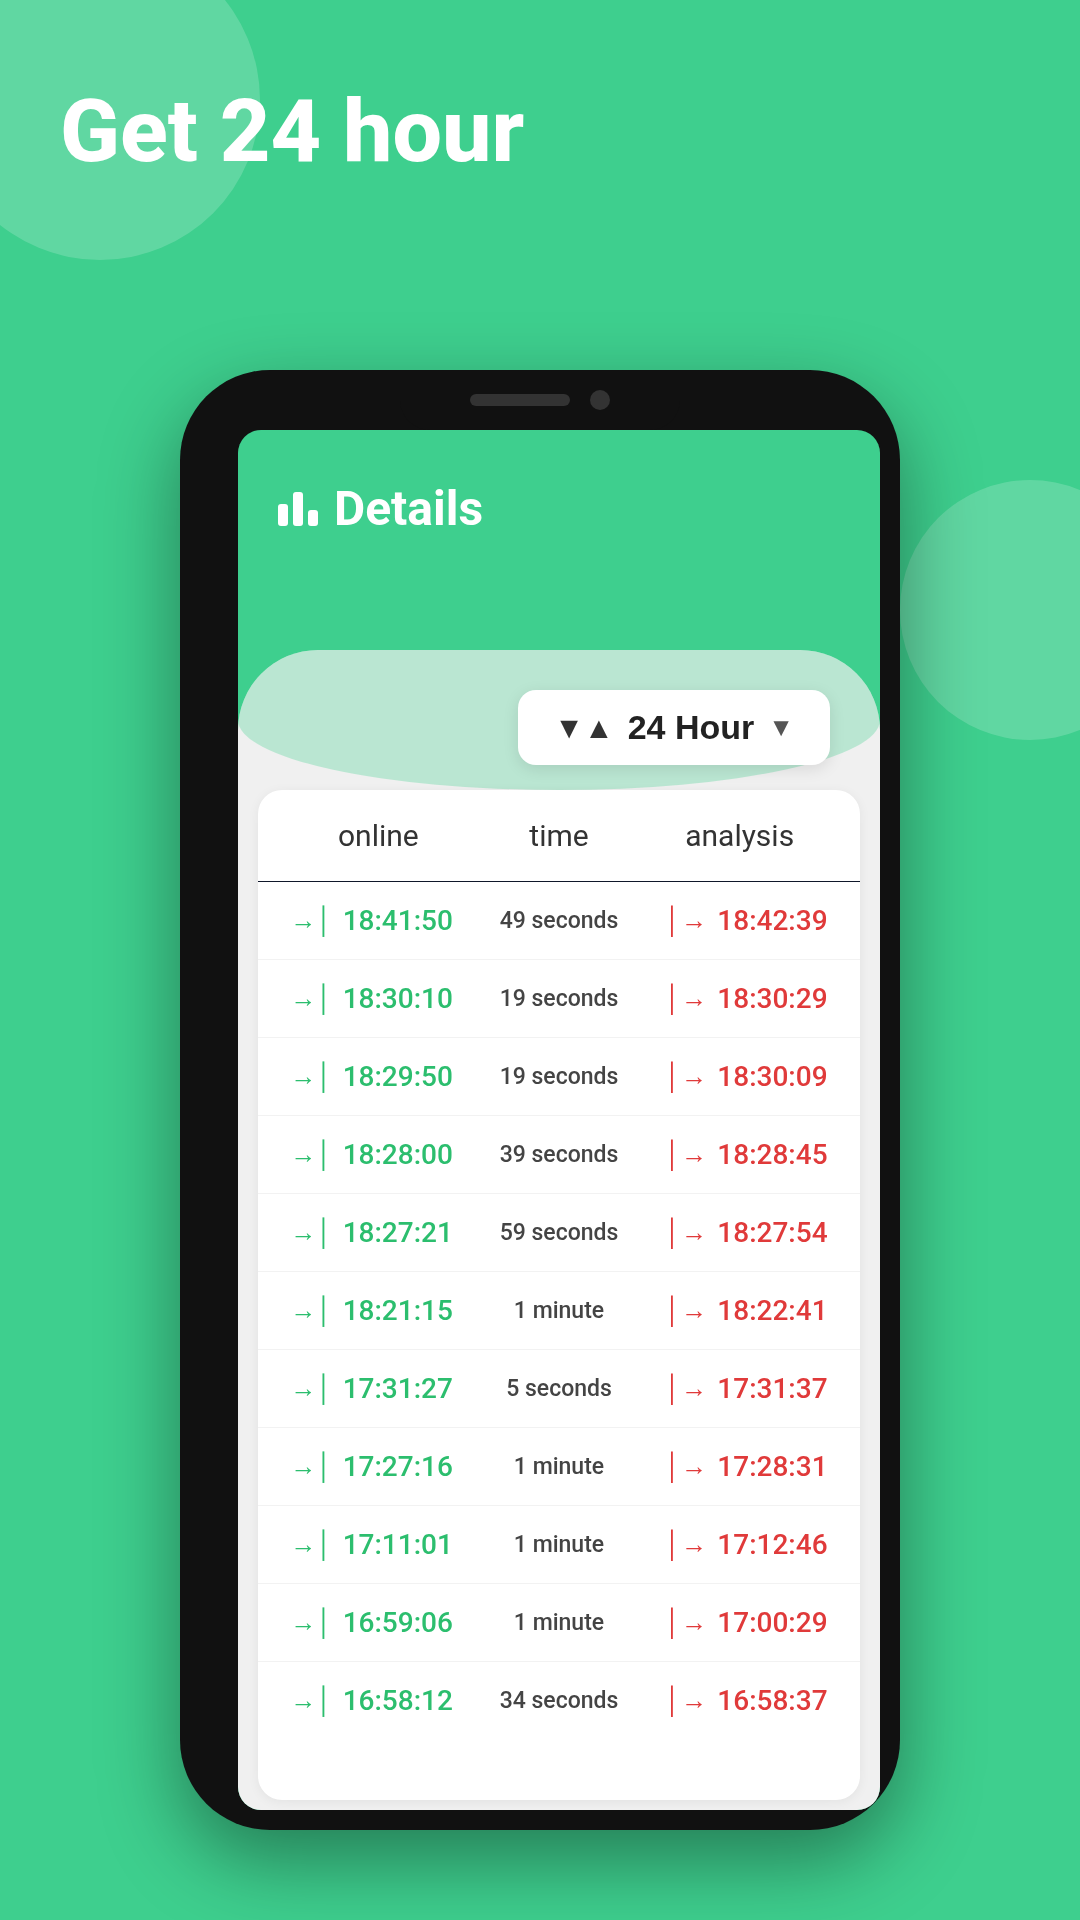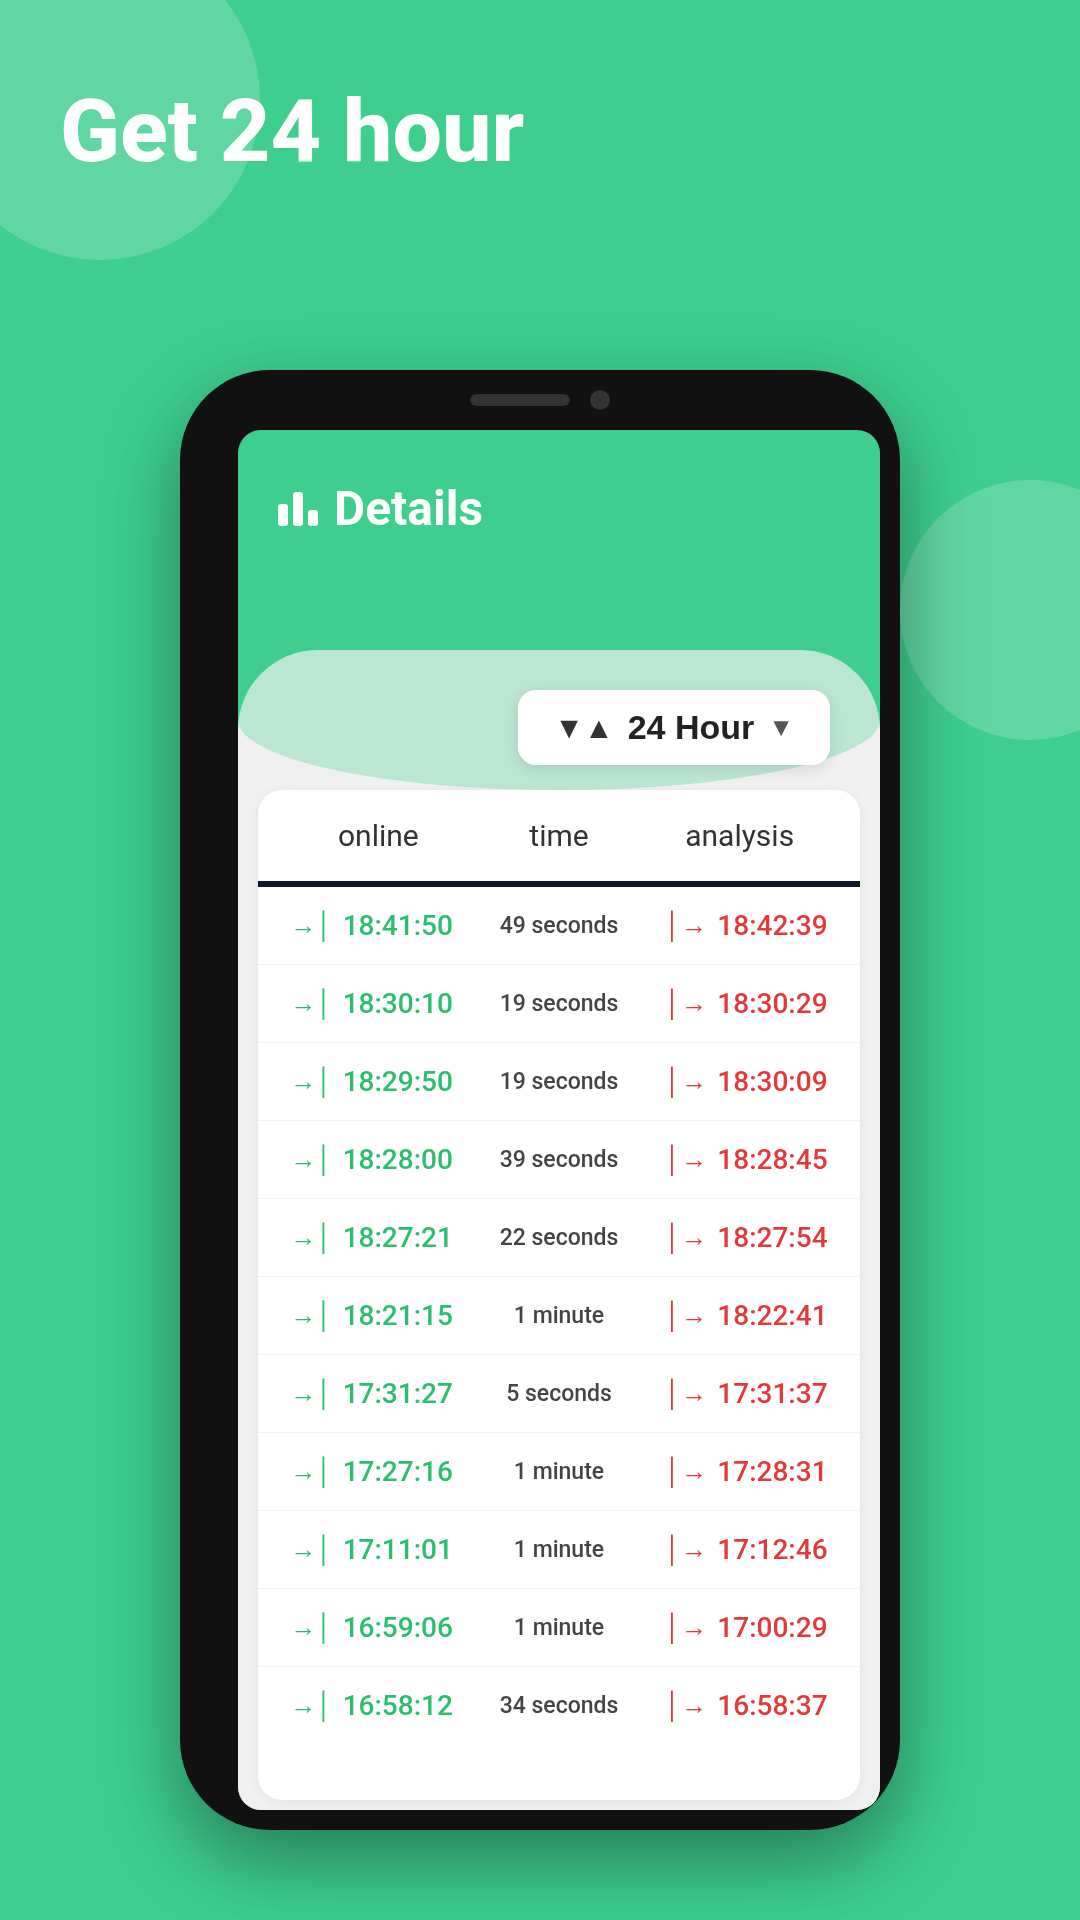--- a/index.html
+++ b/index.html
@@ -208,21 +208,21 @@
       border-radius: 24px;
       overflow: hidden;
       box-shadow: 0 2px 12px rgba(0,0,0,0.06);
     }
 
     
     .table-header {
       display: grid;
       grid-template-columns: 1fr 1fr 1fr;
       padding: 28px 30px;
-      border-bottom: 6px solid #0f172a;
+      border-bottom: 1px solid #0f172a;
     }
 
     .table-header .col-label {
       font-size: 30px;
       color: #333;
       font-weight: 400;
       text-align: center;
     }
 
     
@@ -375,21 +375,21 @@
       <span class="arrow-out">│→</span>
       <span>18:28:45</span>
     </div>
   </div>
             <div class="table-row">
     <div class="cell online">
       <span class="arrow-in">→│</span>
       <span>18:27:21</span>
     </div>
     <div class="cell time">
-      <span>22 seconds</span>
+      <span>59 seconds</span>
     </div>
     <div class="cell offline">
       <span class="arrow-out">│→</span>
       <span>18:27:54</span>
     </div>
   </div>
             <div class="table-row">
     <div class="cell online">
       <span class="arrow-in">→│</span>
       <span>18:21:15</span>

